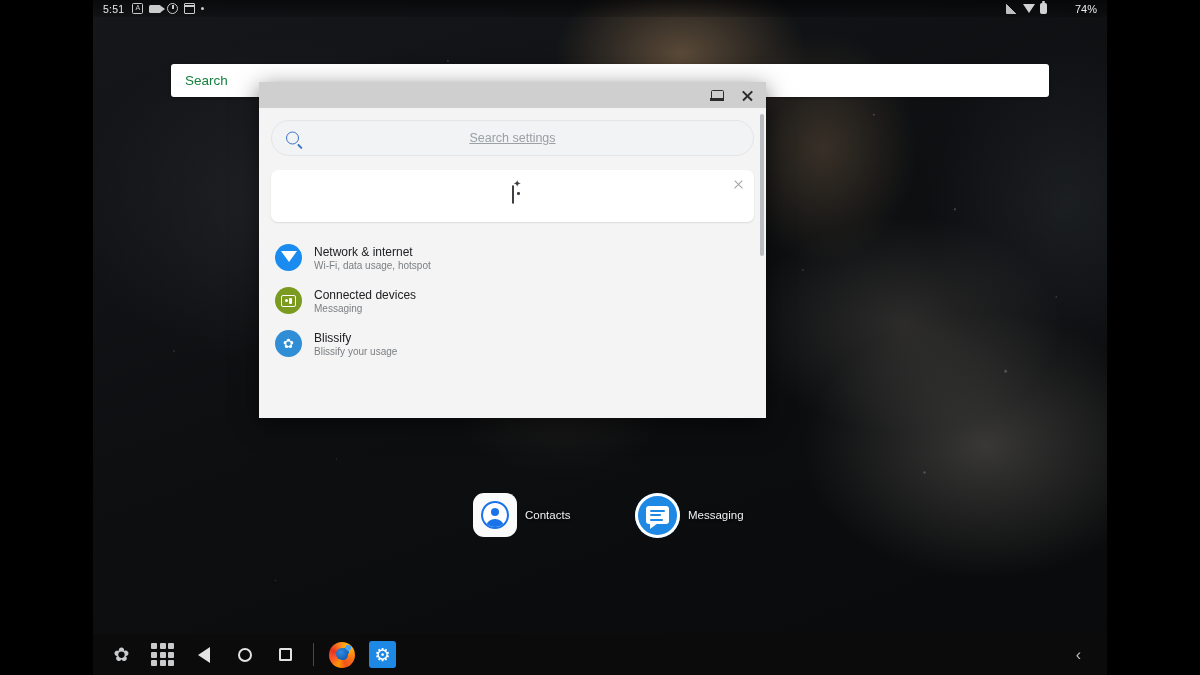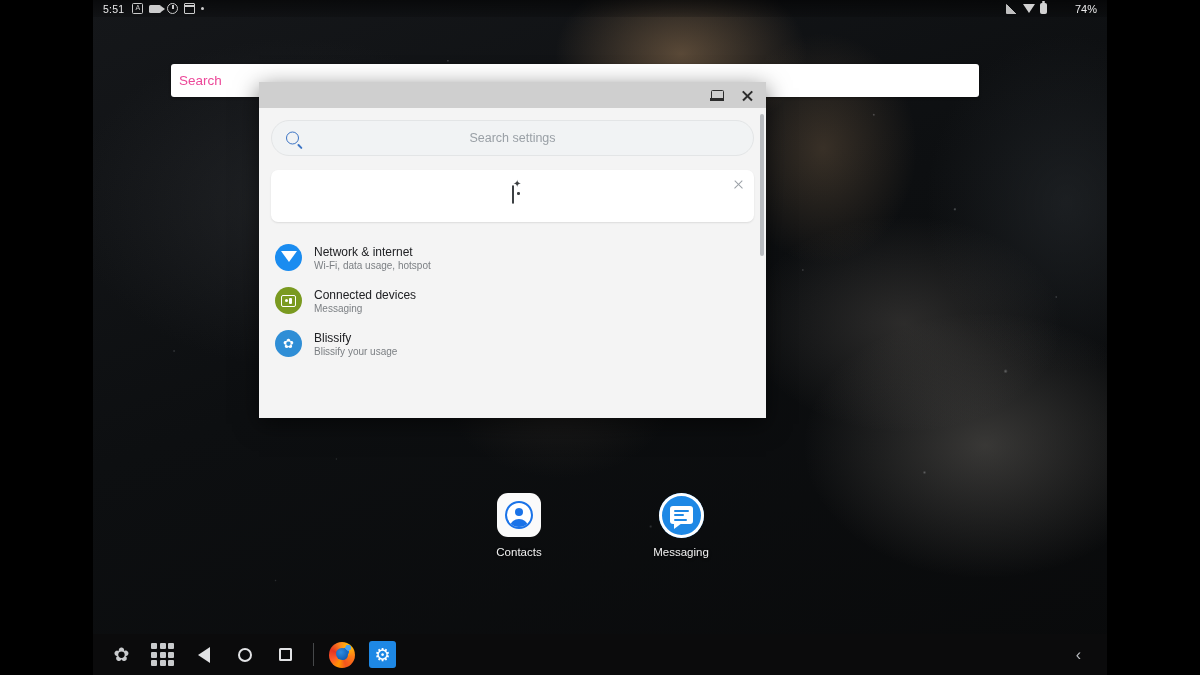--- a/index.html
+++ b/index.html
@@ -69,25 +69,25 @@
   .sbi.cal::before{ content:""; position:absolute; left:0; right:0; top:1px; height:2px; background:#dcdcdc; }
   .sbi.dot{ width:3px; height:3px; border-radius:50%; background:#dcdcdc; }
   .sbi.sig{ width:12px; height:10px; background:linear-gradient(45deg,#cfcfcf 50%, transparent 50%); border-radius:1px; }
   .sbi.wifi{ width:0; height:0; border-left:6.5px solid transparent; border-right:6.5px solid transparent; border-top:9px solid #e3e3e3; }
   .sbi.batt{ width:7px; height:11px; border:1.4px solid #e3e3e3; border-radius:1.5px; background:#e3e3e3; position:relative; }
   .sbi.batt::before{ content:""; position:absolute; top:-3px; left:1.2px; width:2.5px; height:2px; background:#e3e3e3; border-radius:1px; }
   #statusbar .pct{ font-size:11px;margin-left:23px; }
 
   
   #searchpill{
-    position:absolute; left:78px; top:64px; width:808px; height:33px;
+    position:absolute; left:78px; top:64px; width:878px; height:33px;
     background:#fff; border-radius:3px; z-index:5;
-    display:flex; align-items:center; padding:0 8px;
+    display:flex; align-items:center; padding:0 14px;
     box-shadow:0 1px 3px rgba(0,0,0,.35);
-    color:#ec4899; font-size:13.5px;
+    color:#15803d; font-size:13.5px;
   }
 
   
   #win{
     position:absolute; left:166px; top:82px; width:507px; height:336px;
     z-index:20; box-shadow:0 6px 22px rgba(0,0,0,.55);
     display:flex; flex-direction:column; overflow:hidden;
   }
   #titlebar{
     height:26px; background:#cfcfcf; display:flex; align-items:center;
@@ -117,21 +117,21 @@
     display:flex; align-items:center; position:relative;
   }
   #setsearch .mag{
     position:absolute; left:14px; top:50%; transform:translateY(-50%);
     width:13px; height:13px; border:1.7px solid #3c74c4; border-radius:50%;
   }
   #setsearch .mag::after{
     content:""; position:absolute; right:-5px; bottom:-4px; width:6px; height:1.7px;
     background:#3c74c4; transform:rotate(45deg); border-radius:1px;
   }
-  #setsearch .ph{ flex:1; text-align:center; color:#9aa0a6; font-size:12.5px; }
+  #setsearch .ph{ flex:1; text-align:center; color:#9aa0a6; font-size:12.5px;text-decoration:underline; }
 
   
   #fpcard{
     margin:14px 12px 0 12px; background:#fff; border-radius:7px;
     padding:16px 12px 18px; position:relative; text-align:center;
     box-shadow:0 1px 2px rgba(0,0,0,.10);
   }
   .fp-close{
     position:absolute; right:10px; top:9px; width:11px; height:11px; cursor:pointer;
   }
@@ -177,21 +177,21 @@
   #winscroll{
     position:absolute; right:2px; top:6px; width:4px; height:142px;
     background:#b9bcc0; border-radius:2px; cursor:pointer;
   }
 
   
   #apps{
     position:absolute; left:0; top:492px; width:100%; z-index:8;
     display:flex; justify-content:center; gap:70px;
   }
-  .app{ width:92px; display:flex; flex-direction:column; align-items:center; gap:8px; cursor:pointer; }
+  .app{ width:92px; display:flex; flex-direction:row; align-items:center; gap:8px; cursor:pointer; }
   .app-label{ color:#f1f1f1; font-size:11.5px; text-shadow:0 1px 3px rgba(0,0,0,.85); }
   .app-ico{ width:46px; height:46px; display:flex; align-items:center; justify-content:center; }
 
   .ic-contacts{
     width:44px; height:44px; background:#fafafa; border-radius:11px;
     display:flex; align-items:center; justify-content:center;
   }
   .ic-contacts .ring{
     width:28px; height:28px; border:2px solid #1a73e8; border-radius:50%;
     position:relative; overflow:hidden; background:#fff;

